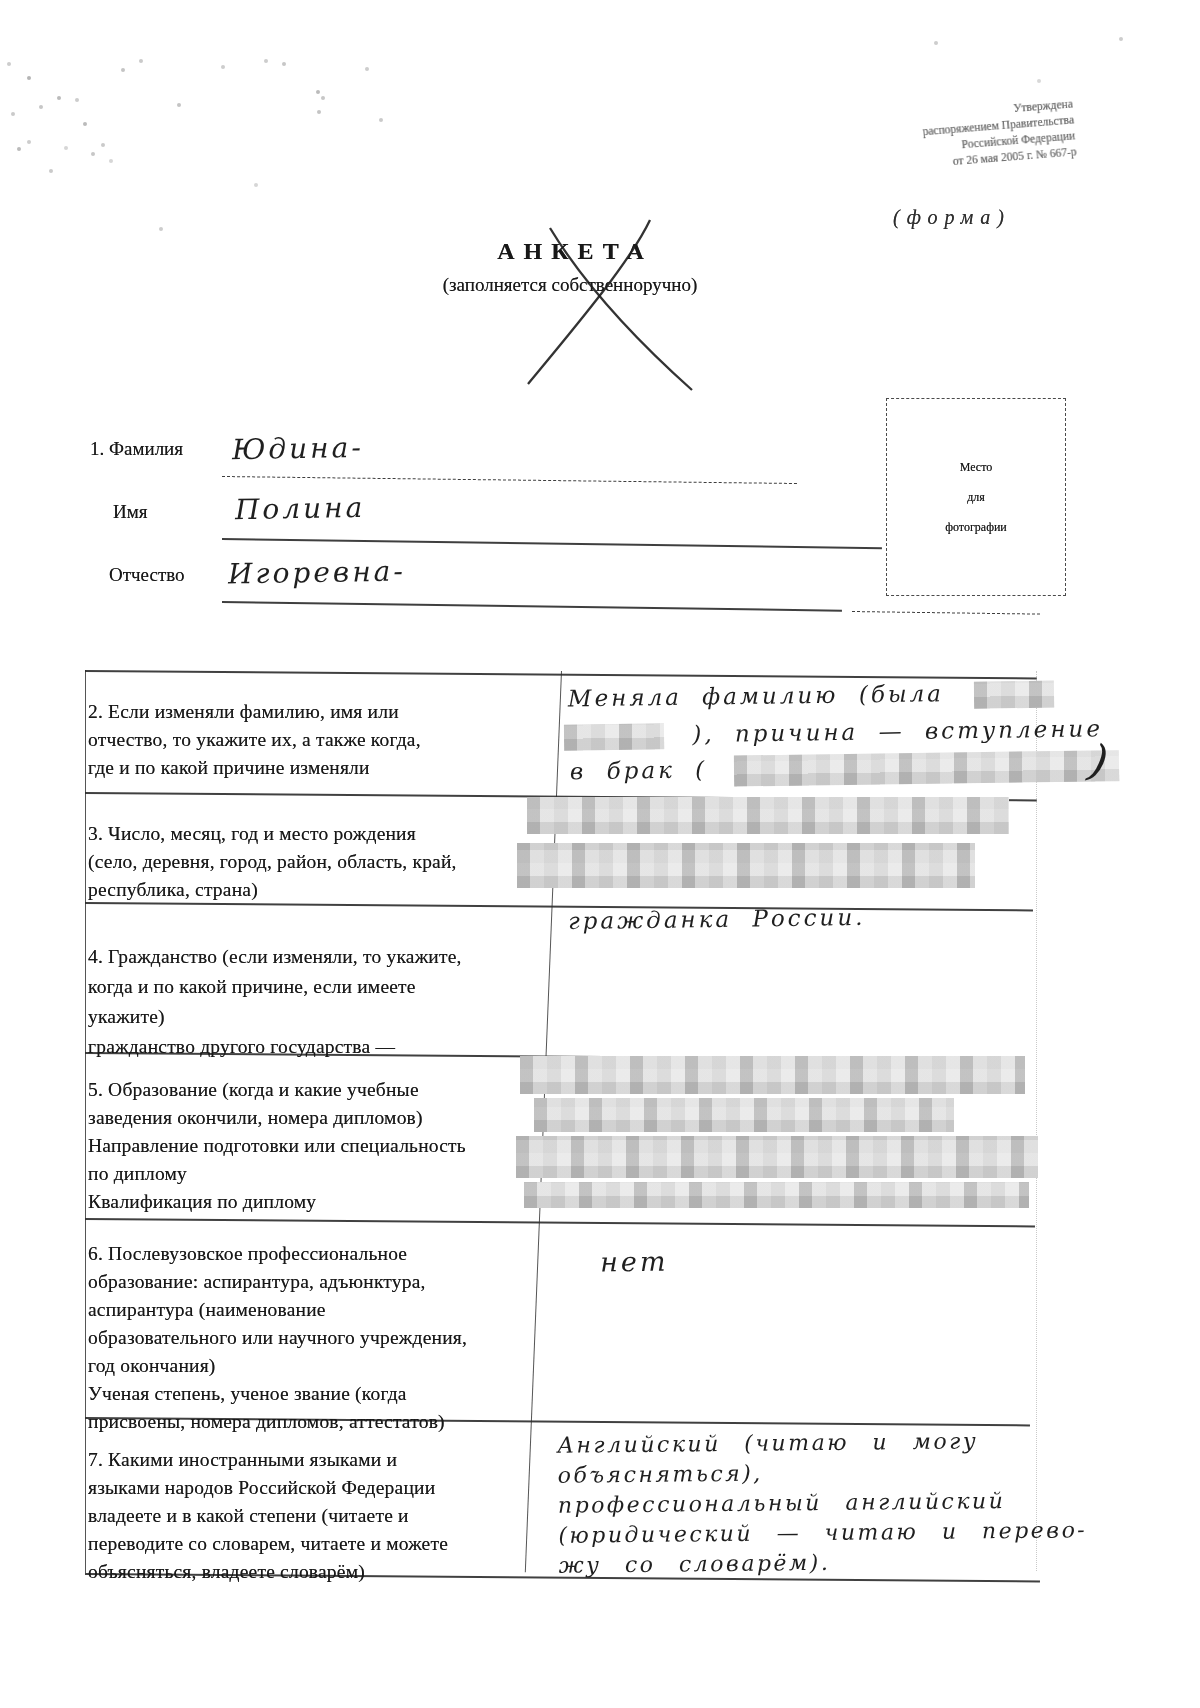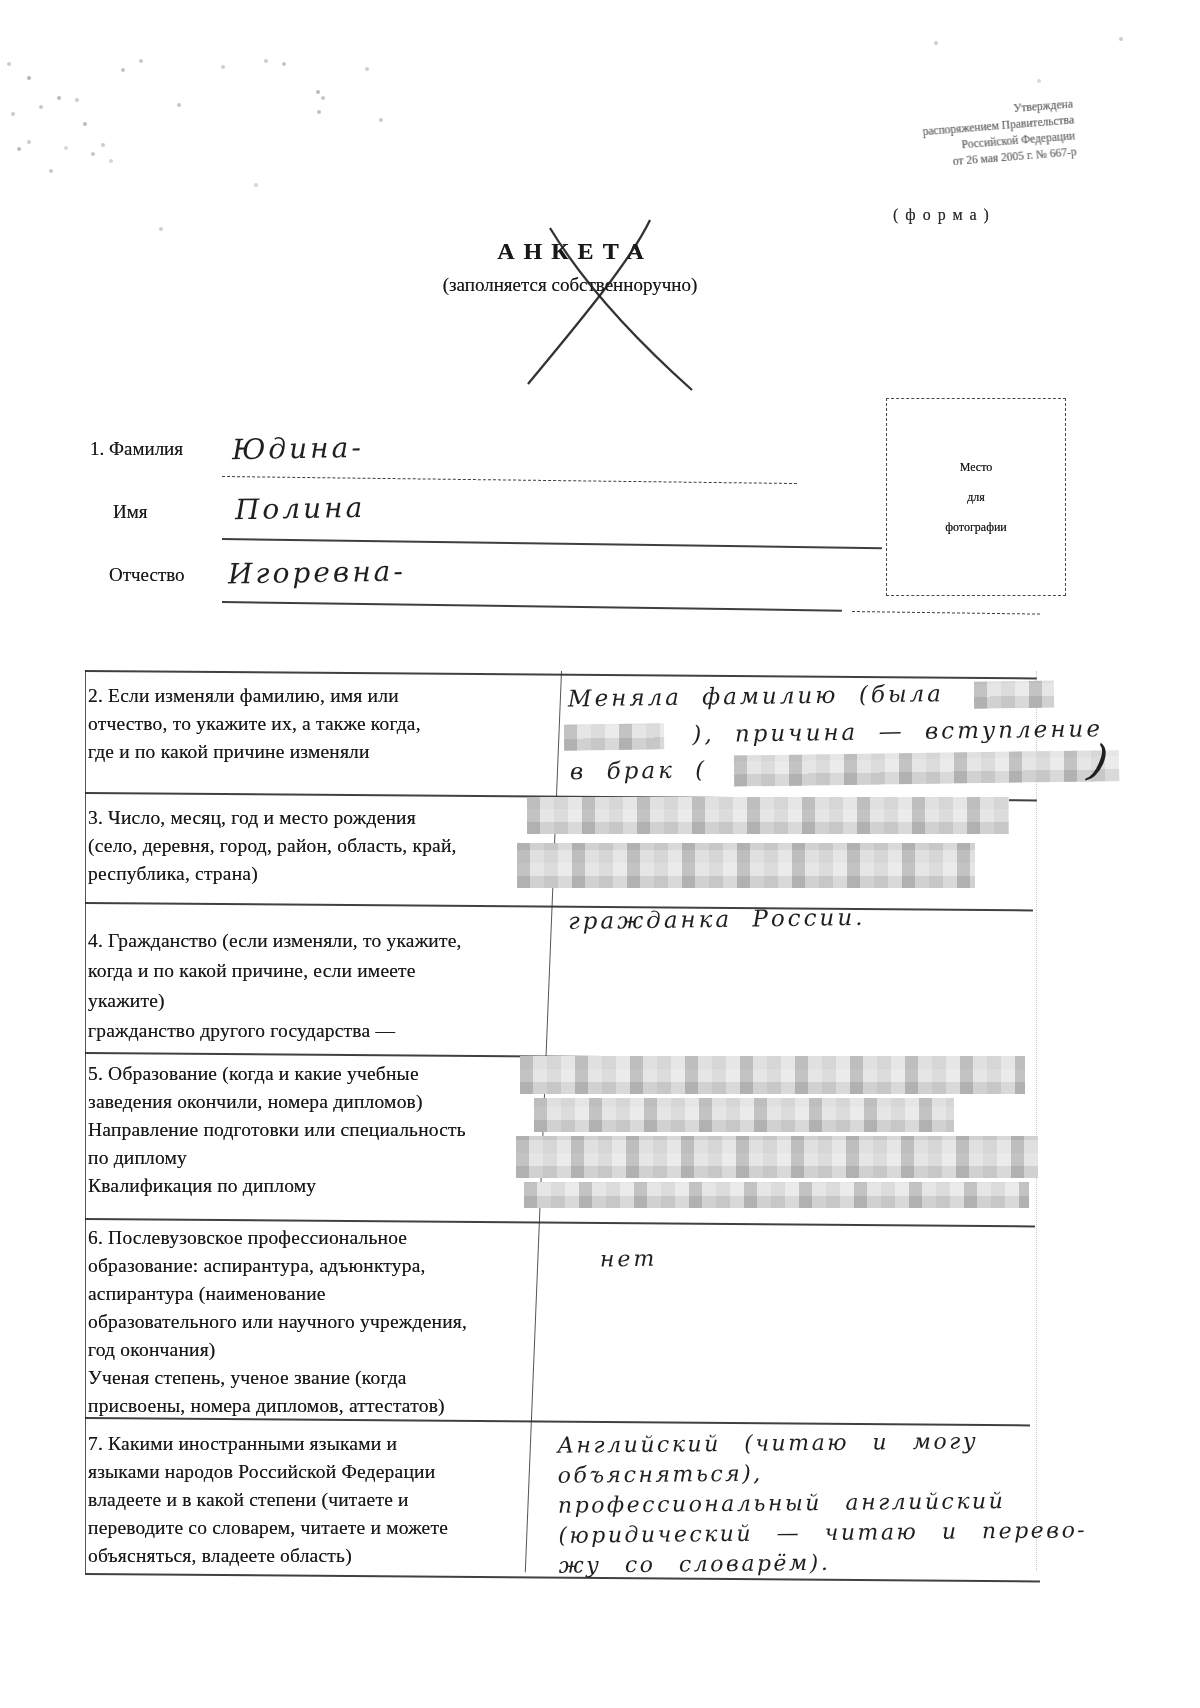--- a/index.html
+++ b/index.html
@@ -15,49 +15,49 @@
     265px 60px 0 1px rgba(90,90,90,.3),283px 63px 0 1px rgba(70,70,70,.3),317px 91px 0 1px rgba(60,60,60,.35),
     322px 97px 0 1px rgba(70,70,70,.3),318px 111px 0 1px rgba(60,60,60,.3),366px 68px 0 1px rgba(90,90,90,.3),
     380px 119px 0 1px rgba(80,80,80,.3),222px 66px 0 1px rgba(90,90,90,.3),18px 148px 0 1px rgba(60,60,60,.35),
     28px 141px 0 1px rgba(90,90,90,.3),92px 153px 0 1px rgba(70,70,70,.3),110px 160px 0 1px rgba(90,90,90,.25),
     160px 228px 0 1px rgba(90,90,90,.3),50px 170px 0 1px rgba(80,80,80,.3),178px 104px 0 1px rgba(60,60,60,.3),
     12px 113px 0 1px rgba(80,80,80,.3),255px 184px 0 1px rgba(90,90,90,.25),65px 147px 0 1px rgba(90,90,90,.25),
     935px 42px 0 1px rgba(90,90,90,.3),1120px 38px 0 1px rgba(90,90,90,.3),1038px 80px 0 1px rgba(100,100,100,.25);}
   
   .stamp{left:805px;top:106px;width:270px;text-align:right;font-size:11.5px;line-height:16px;
          color:#4a4a4a;transform:rotate(-4.5deg);filter:blur(0.55px);opacity:.8;}
-  .forma{left:893px;top:206px;font-size:16px;letter-spacing:7px;color:#2e2e2e;filter:blur(0.3px);}
+  .forma{left:893px;top:206px;font-size:20px;letter-spacing:7px;color:#2e2e2e;filter:blur(0.3px);font-style:italic;}
   
   .title{left:430px;top:238px;width:290px;text-align:center;font-size:24px;font-weight:bold;letter-spacing:9px;}
   .subtitle{left:385px;top:274px;width:370px;text-align:center;font-size:19px;}
   .xmark{left:498px;top:210px;}
   
   .photobox{left:886px;top:398px;width:178px;height:196px;border:1.8px dashed #4a4a4a;
             display:flex;align-items:center;justify-content:center;}
   .photobox div{text-align:center;font-size:12px;line-height:30px;}
   
   .flabel{font-size:19px;}
   .hw{font-family:"DejaVu Serif", serif;font-style:italic;color:#1f1f1f;}
   .name-val{font-size:28px;letter-spacing:3px;transform:rotate(-1deg);}
   .uline{height:0;border-top:2px solid #242424;transform-origin:left center;opacity:.88;}
   .uline.dash{border-top-style:dashed;border-top-width:1.6px;}
   
   .hline{height:0;border-top:2px solid #1f1f1f;transform-origin:left center;transform:rotate(0.45deg);opacity:.85;}
   .vline{width:0;border-left:1.6px solid #2a2a2a;transform-origin:top left;opacity:.8;}
   .vline.divider{transform:rotate(2.3deg);}
   .vline.faint{border-left:1.5px dotted #8a8a8a;opacity:.45;}
   
-  .q-cell{left:88px;width:440px;font-size:19.5px;letter-spacing:.2px;}
+  .q-cell{left:88px;width:440px;font-size:19.5px;letter-spacing:.2px;margin-top:16px;}
   .q-cell div{white-space:nowrap;line-height:28px;}
   .q-cell.lh30 div{line-height:30px;}
   
   .ans{letter-spacing:3px;word-spacing:10px;transform:rotate(-0.8deg);white-space:nowrap;}
   .a2{font-size:23px;}
   .a4{font-size:23px;}
-  .a6{font-size:22px;}
+  .a6{font-size:27px;}
   .a7 div{line-height:30px;white-space:nowrap;}
   .a7{font-size:22px;letter-spacing:2.5px;word-spacing:14px;transform:rotate(-0.6deg);}
   .paren{font-size:44px;transform:rotate(12deg);}
   
   .mosaic{display:inline-block;vertical-align:middle;background-color:#efefef;
     background-image:
       repeating-linear-gradient(90deg, rgba(110,110,110,.32) 0 13px, rgba(210,210,210,.22) 13px 27px, rgba(160,160,160,.20) 27px 41px, rgba(235,235,235,.30) 41px 55px),
       repeating-linear-gradient(0deg, rgba(120,120,120,.25) 0 12px, rgba(225,225,225,.28) 12px 25px, rgba(170,170,170,.16) 25px 38px);}
 </style>
 </head>
@@ -145,21 +145,21 @@
       <div>образовательного или научного учреждения,</div>
       <div>год окончания)</div>
       <div>Ученая степень, ученое звание (когда</div>
       <div>присвоены, номера дипломов, аттестатов)</div>
     </div>
   <div class="abs q-cell typed" style="top:1430px;">
       <div>7. Какими иностранными языками и</div>
       <div>языками народов Российской Федерации</div>
       <div>владеете и в какой степени (читаете и</div>
       <div>переводите со словарем, читаете и можете</div>
-      <div>объясняться, владеете область)</div>
+      <div>объясняться, владеете словарём)</div>
     </div>
 
   <div class="abs hw ans a2" style="left:568px;top:682px;">
     <span>Меняла фамилию (была</span>
     <span class="mosaic" style="width:80px;height:27px;margin-left:10px;"></span>
   </div>
   <div class="abs hw ans a2" style="left:564px;top:719px;">
     <span class="mosaic" style="width:100px;height:26px;margin-right:8px;"></span>
     <span>), причина — вступление</span>
   </div>

